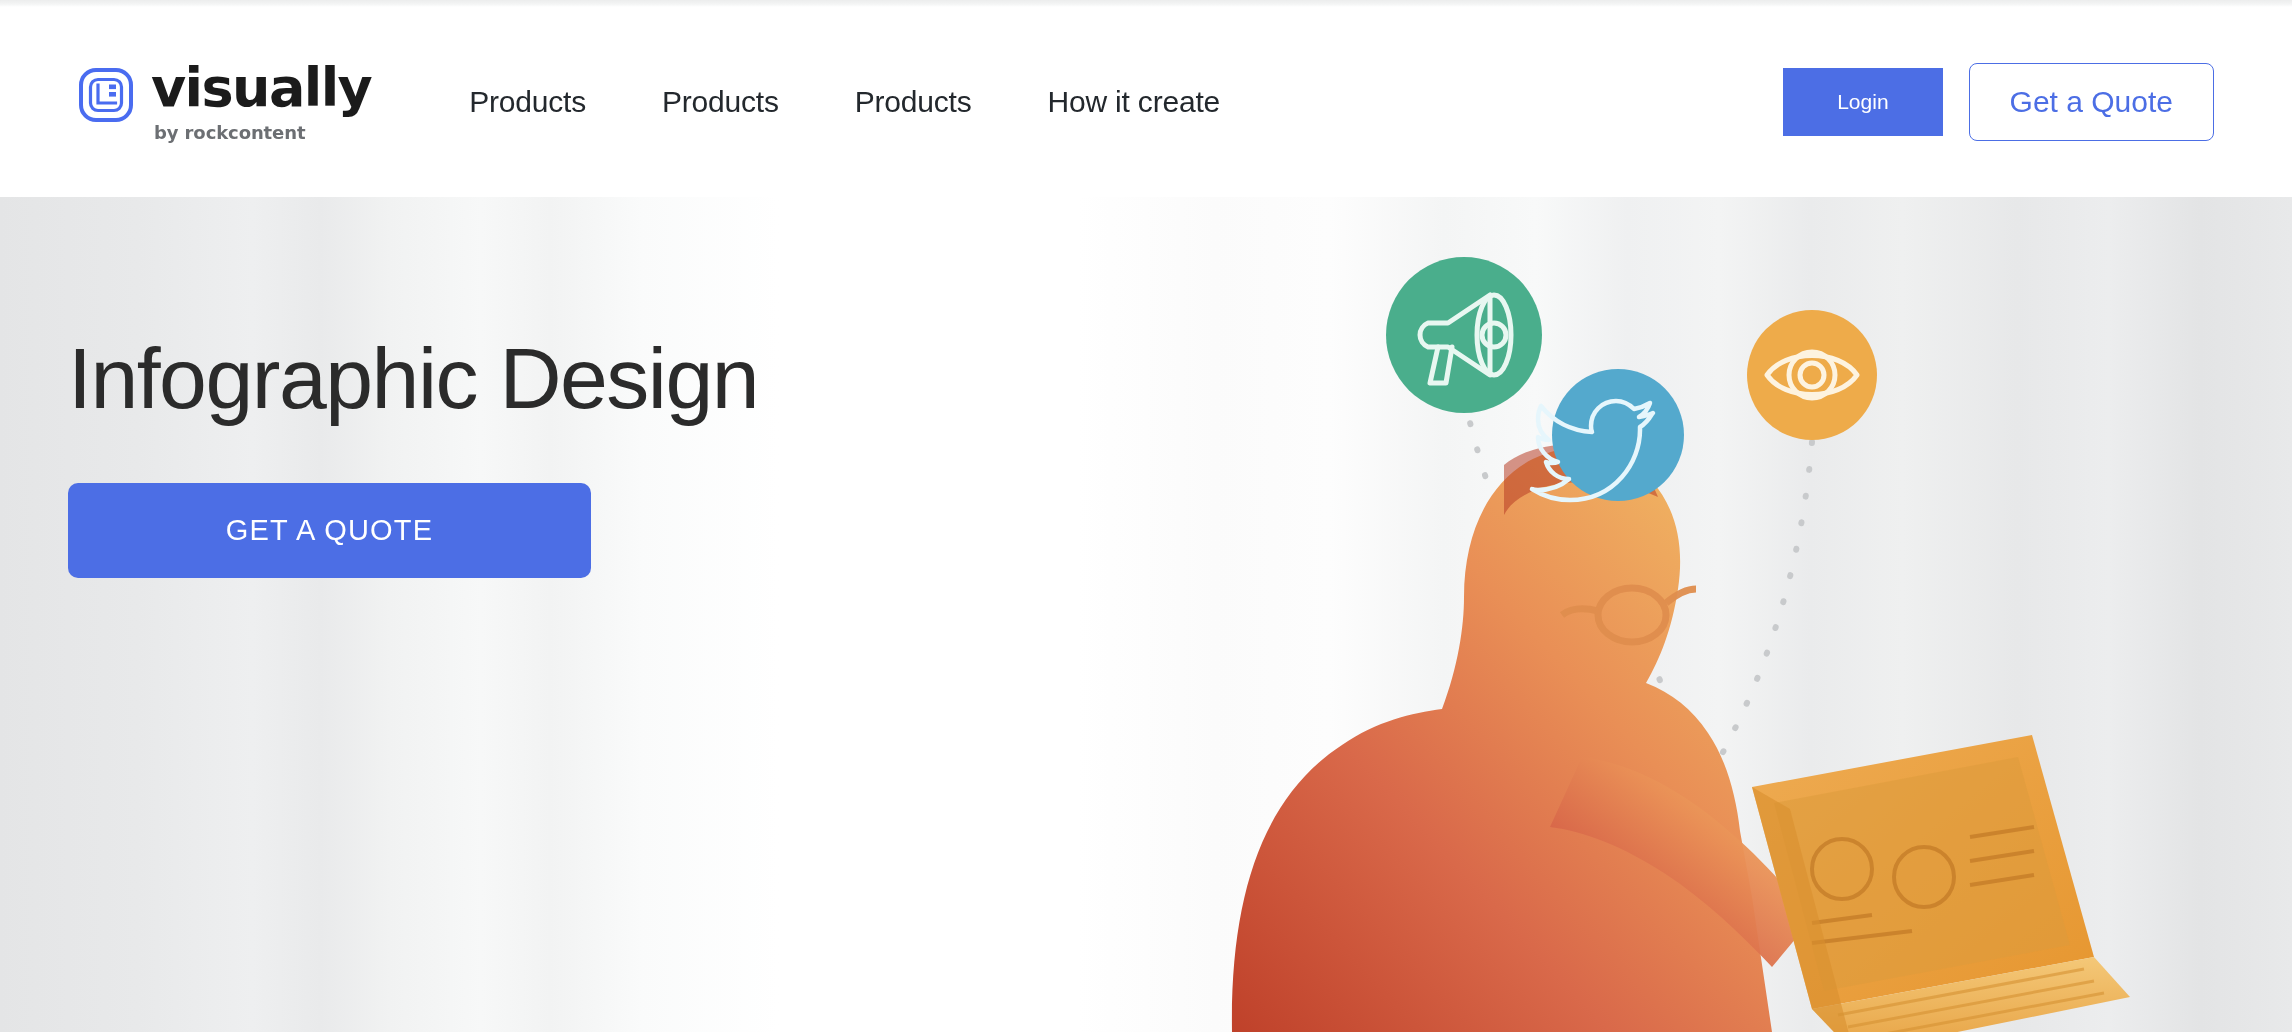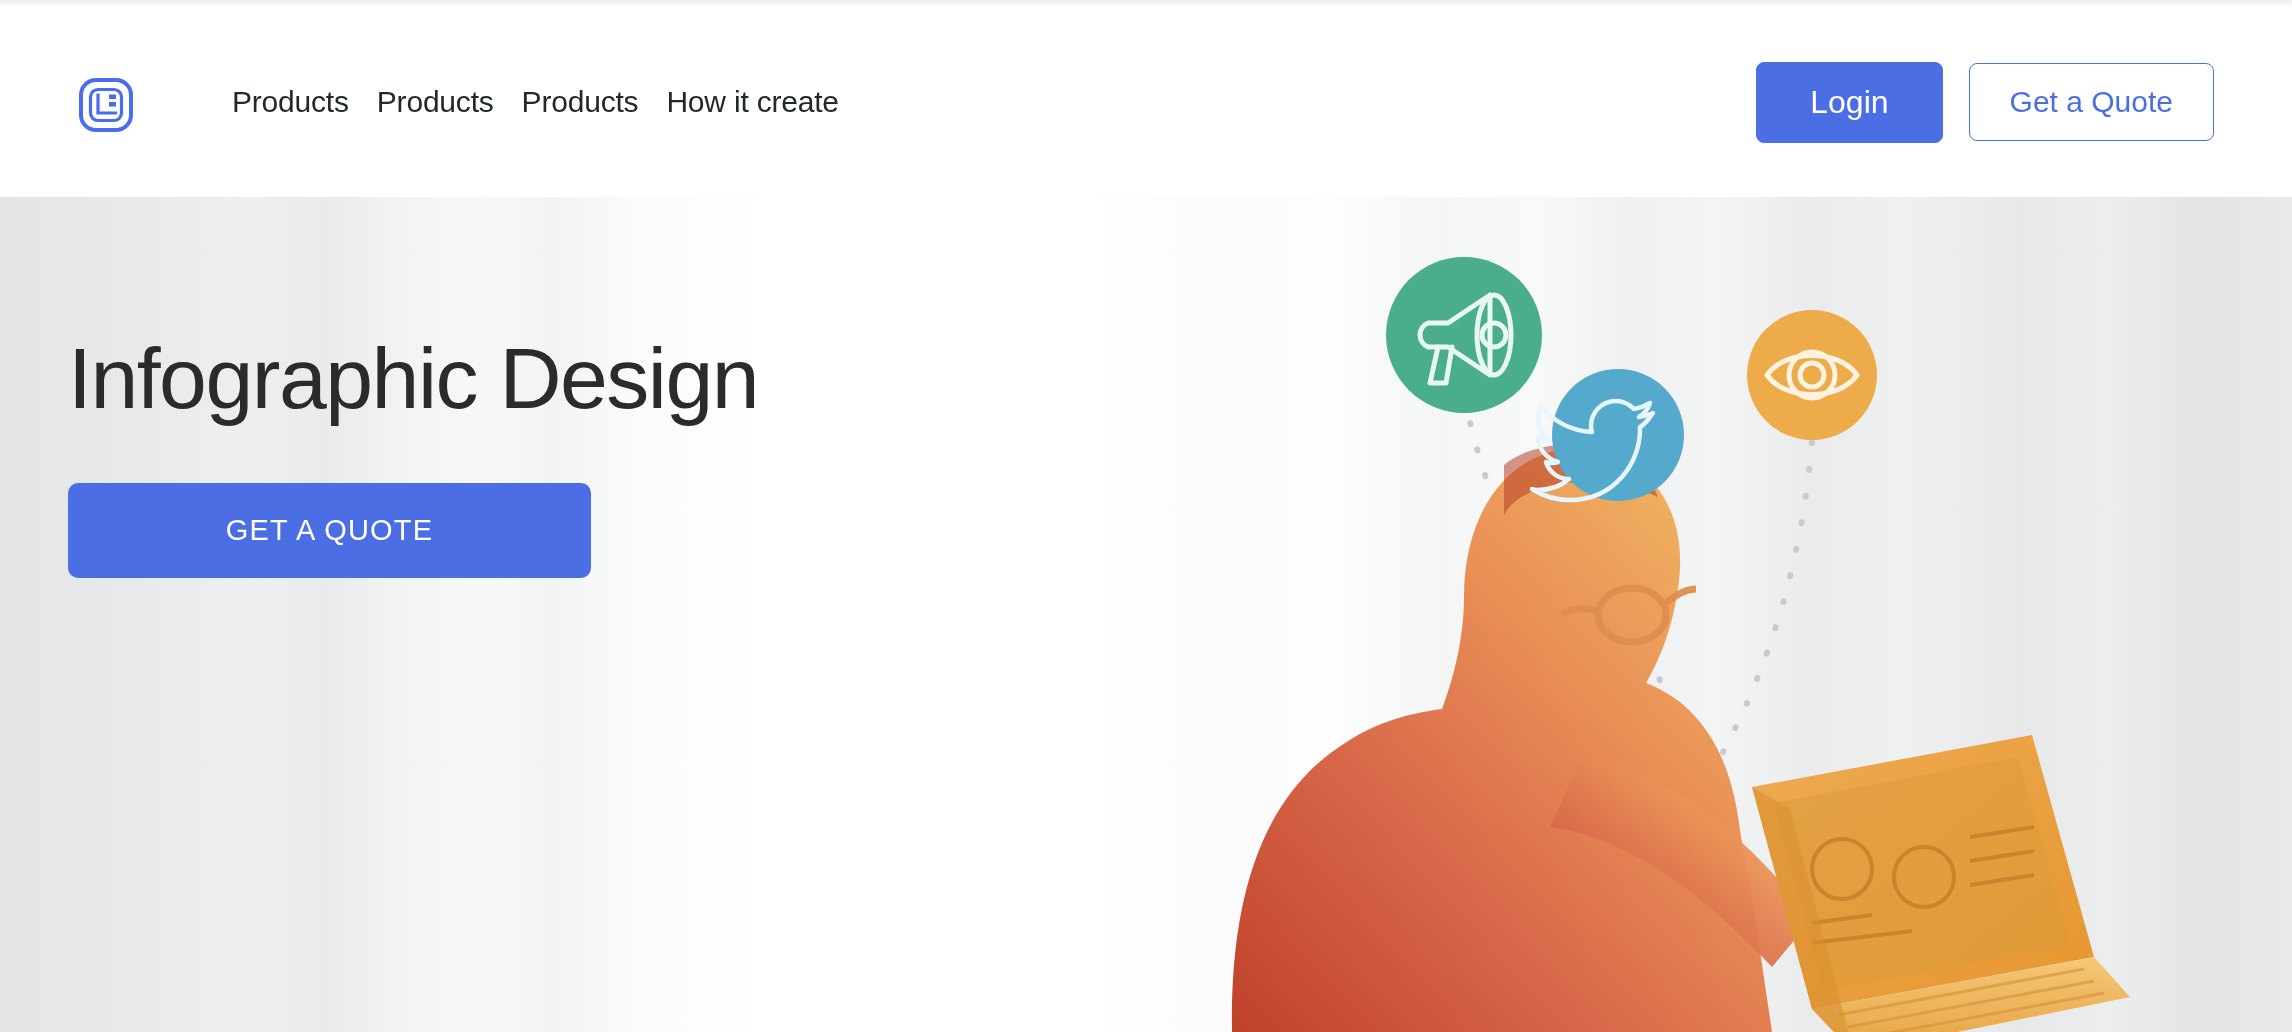--- a/index.html
+++ b/index.html
@@ -56,43 +56,43 @@
     letter-spacing: -0.1px;
     margin-top: 7px;
     margin-left: 3px;
     font-weight: 600;
     font-family: "DejaVu Sans", sans-serif;
   }
 
   .main-nav {
     display: flex;
     align-items: center;
-    gap: 28px;
+    gap: 76px;
   }
   .nav-link {
     font-size: 30px;
     color: #23282d;
     text-decoration: none;
     white-space: nowrap;
     letter-spacing: -0.2px;
     cursor: pointer;
   }
 
   .header-actions {
     margin-left: auto;
     display: flex;
     align-items: center;
     gap: 26px;
   }
   .btn-login {
     background: #4c6ee5;
     color: #ffffff;
-    font-size: 32px;
+    font-size: 21px;
     border: 1px solid #4c6ee5;
-    border-radius: 8px;
+    border-radius: 0;
     padding: 21px 53px;
     cursor: pointer;
     white-space: nowrap;
     font-family: "Liberation Sans", sans-serif;
     margin-left: 43px;
   }
   .btn-quote {
     background: #ffffff;
     color: #4c6ee5;
     font-size: 30px;
@@ -200,20 +200,24 @@
   <a class="brand">
     <span class="brand-mark">
       <svg viewBox="0 0 56 56" width="56" height="56" aria-hidden="true">
         <rect x="3" y="3" width="50" height="50" rx="15" ry="15" fill="none" stroke="#4a6cf0" stroke-width="4"></rect>
         <rect x="12.5" y="12.5" width="31" height="31" rx="7.5" ry="7.5" fill="none" stroke="#4a6cf0" stroke-width="3.2"></rect>
         <path d="M20 18 L20 36 L37.5 36" fill="none" stroke="#4a6cf0" stroke-width="3.2" stroke-linecap="square"></path>
         <rect x="31" y="17.5" width="7" height="4.6" fill="#4a6cf0"></rect>
         <rect x="31" y="25" width="7" height="4.6" fill="#4a6cf0"></rect>
       </svg>
     </span>
+    <span class="brand-text-wrap">
+      <span class="brand-word">visually</span>
+      <span class="brand-sub">by rockcontent</span>
+    </span>
   </a>
 
   <nav class="main-nav">
     <a class="nav-link">Products</a>
     <a class="nav-link">Products</a>
     <a class="nav-link">Products</a>
     <a class="nav-link">How it create</a>
   </nav>
 
   <div class="header-actions">

